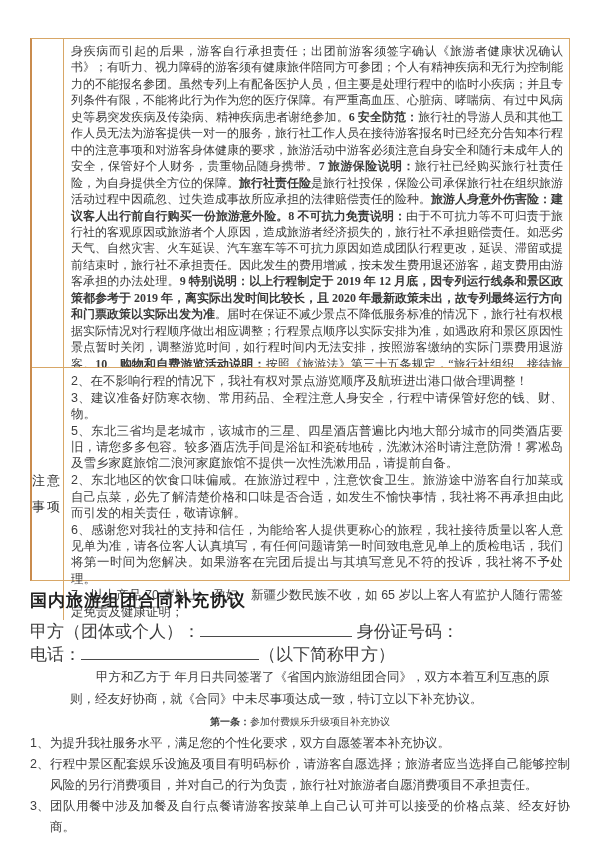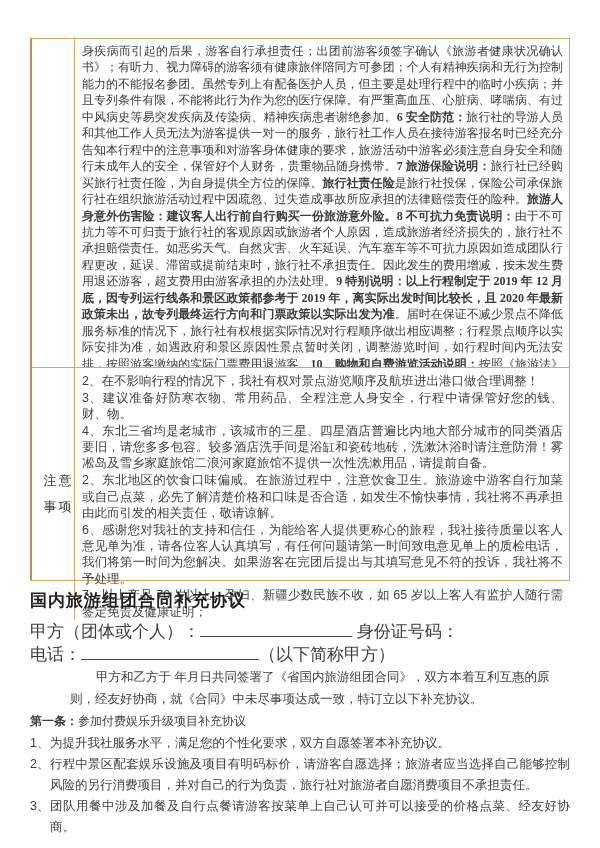--- a/index.html
+++ b/index.html
@@ -10,36 +10,36 @@
   *{margin:0;padding:0;box-sizing:border-box;}
   html,body{background:#ffffff;}
   body{width:600px;height:848px;overflow:hidden;font-family:"Liberation Serif",serif;color:var(--text-main);}
   .page{position:relative;width:600px;height:848px;background:#fff;padding:38px 30px 0 30px;}
 
   
   .ntable{width:540px;height:543px;border:1px solid var(--border-tan);border-left:2px solid #c98b4e;display:flex;flex-direction:column;}
   .nrow{display:flex;flex:0 0 auto;}
   .nrow.r1{height:329px;border-bottom:1px solid var(--border-tan);}
   .nrow.r2{flex:1 1 auto;}
-  .lcell{flex:0 0 32px;border-right:1px solid var(--border-tan);display:flex;flex-direction:column;align-items:center;justify-content:center;gap:12px;margin-left:11px;}
+  .lcell{flex:0 0 32px;border-right:1px solid var(--border-tan);display:flex;flex-direction:column;justify-content:center;gap:12px;}
   .lcell p{font-size:13px;letter-spacing:2px;color:#333;line-height:14px;}
   .ccell{flex:1 1 auto;overflow:hidden;}
   .para{font-size:12px;line-height:16.45px;text-align:justify;padding:4px 6px 0 7px;color:#3a3a3a;}
   .para .b{font-weight:bold;}
   .nlist{font-family:"Liberation Sans",sans-serif;color:var(--text-list);font-size:12.5px;line-height:16.3px;padding:5px 6px 0 7px;}
   .nlist p{margin:0 0 0.5px 0;text-align:justify;}
 
   
   .agree{width:540px;font-family:"Liberation Sans",sans-serif;color:#3c3c3c;}
   .agree-title{text-align:left;font-size:17px;font-weight:bold;color:#1f1f1f;margin:8px 0 9px 0;letter-spacing:1px;}
   .fline{font-size:17px;line-height:22.5px;white-space:nowrap;}
   .fline .blank{display:inline-block;border-bottom:1px solid #4a4a4a;height:12px;vertical-align:baseline;}
   .fpara{font-size:12.5px;line-height:22px;text-indent:0;white-space:normal;margin-left:40px;}
   .fpara-indent{display:inline-block;width:26px;}
-  .art-head{font-size:12px;line-height:23px;}
+  .art-head{font-size:10px;line-height:23px;text-align:center;}
   .art-head .b{font-weight:bold;}
   .mitem{font-size:12.5px;line-height:21px;padding-left:20px;position:relative;text-align:justify;}
   .mitem .marker{position:absolute;left:0;top:0;}
 </style>
 </head>
 <body>
 
 <div class="page">
 
   <div class="ntable">
@@ -51,21 +51,21 @@
     </div>
     <div class="nrow r2">
       <div class="lcell">
           <p>注意</p>
           <p>事项</p>
         </div>
       <div class="ccell">
         <div class="nlist">
             <p>2、在不影响行程的情况下，我社有权对景点游览顺序及航班进出港口做合理调整！</p>
             <p>3、建议准备好防寒衣物、常用药品、全程注意人身安全，行程中请保管好您的钱、财、物。</p>
-            <p>4、东北三省均是老城市，该城市的三星、四星酒店普遍比内地大部分城市的同类酒店要旧，请您多多包容。较多酒店洗手间是浴缸和瓷砖地砖，洗漱沐浴时请注意防滑！雾凇岛及雪乡家庭旅馆二浪河家庭旅馆不提供一次性洗漱用品，请提前自备。</p>
+            <p>5、东北三省均是老城市，该城市的三星、四星酒店普遍比内地大部分城市的同类酒店要旧，请您多多包容。较多酒店洗手间是浴缸和瓷砖地砖，洗漱沐浴时请注意防滑！雾凇岛及雪乡家庭旅馆二浪河家庭旅馆不提供一次性洗漱用品，请提前自备。</p>
             <p>2、东北地区的饮食口味偏咸。在旅游过程中，注意饮食卫生。旅游途中游客自行加菜或自己点菜，必先了解清楚价格和口味是否合适，如发生不愉快事情，我社将不再承担由此而引发的相关责任，敬请谅解。</p>
             <p>6、感谢您对我社的支持和信任，为能给客人提供更称心的旅程，我社接待质量以客人意见单为准，请各位客人认真填写，有任何问题请第一时间致电意见单上的质检电话，我们将第一时间为您解决。如果游客在完团后提出与其填写意见不符的投诉，我社将不予处理。</p>
             <p>7、以上产品 70 岁以上、孕妇、新疆少数民族不收，如 65 岁以上客人有监护人随行需签定免责及健康证明；</p>
           </div>
       </div>
     </div>
   </div>
 
   <div class="agree">
     <h1 class="agree-title">国内旅游组团合同补充协议</h1>

